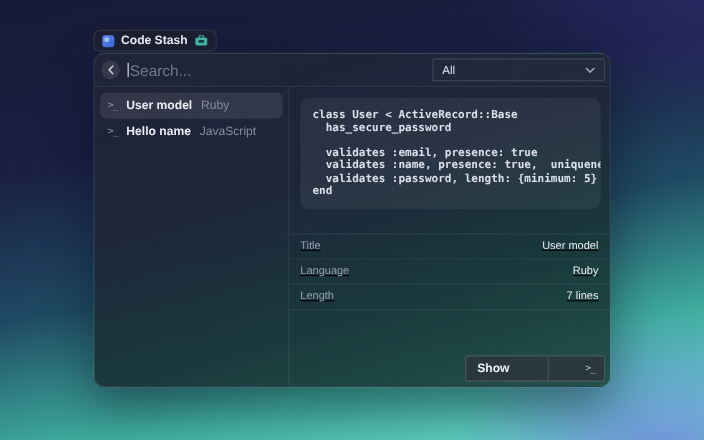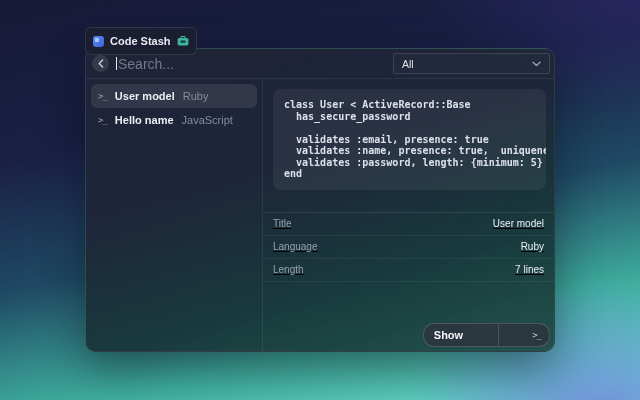--- a/index.html
+++ b/index.html
@@ -15,21 +15,21 @@
       radial-gradient(70% 65% at 106% -8%, rgba(45,42,108,0.95) 0%, rgba(45,42,108,0) 58%),
       linear-gradient(168deg, #171a36 0%, #1a1f44 30%, #1f4a63 55%, #3fae9f 78%, #67dcca 96%);
   }
   .noise{
     position:absolute;inset:0;z-index:3;pointer-events:none;opacity:.05;
     background-image:radial-gradient(rgba(255,255,255,.7) .5px, transparent .6px);
     background-size:4px 4px;
   }
   
   .tab-pill{
-    position:absolute;left:85px;top:27px;height:28px;z-index:2;
+    position:absolute;left:85px;top:27px;height:20px;z-index:2;
     display:flex;align-items:center;gap:6px;padding:0 7px;box-sizing:border-box;
     background:rgba(28,31,48,0.94);border:1px solid rgba(255,255,255,0.10);border-radius:6px;
   }
   .app-icon{width:11px;height:11px;border-radius:3px;background:linear-gradient(135deg,#5b8cf0,#3a62d8);position:relative;}
   .app-icon::after{content:"";position:absolute;left:2px;top:2px;width:4px;height:4px;border-radius:1px;background:rgba(255,255,255,0.55);}
   .tab-label{font-size:11px;font-weight:600;color:#e8eaf2;white-space:nowrap;}
   .stash-icon{display:flex;align-items:center;}
   
   .window{
     position:absolute;left:85px;top:48px;width:470px;height:304px;z-index:1;
@@ -76,21 +76,21 @@
   .meta-section{margin-top:22px;border-top:1px solid rgba(255,255,255,0.08);}
   .meta-row{
     height:22px;display:flex;align-items:center;justify-content:space-between;
     padding:0 10px;border-bottom:1px solid rgba(255,255,255,0.06);font-size:10px;text-decoration:underline;
   }
   .meta-label{color:#99a0ae;}
   .meta-value{color:#edeef3;font-weight:500;}
   
   .show-btn{
     position:absolute;right:4px;bottom:4px;height:22px;display:flex;align-items:center;
-    background:rgba(44,52,62,0.88);border:1px solid rgba(255,255,255,0.16);border-radius:11px;overflow:hidden;gap:25px;
+    background:rgba(44,52,62,0.88);border:1px solid rgba(255,255,255,0.16);border-radius:2px;overflow:hidden;gap:25px;
   }
   .show-label{padding:0 10px;font-size:11px;font-weight:600;color:#f2f3f6;}
   .show-divider{width:1px;align-self:stretch;background:rgba(255,255,255,0.14);}
   .show-key{padding:0 8px;font-family:"DejaVu Sans Mono",monospace;font-size:9px;color:#c4c9d4;letter-spacing:-1px;}
   svg{display:block;}
 </style>
 </head>
 <body>
 
 <div class="bg"></div>

